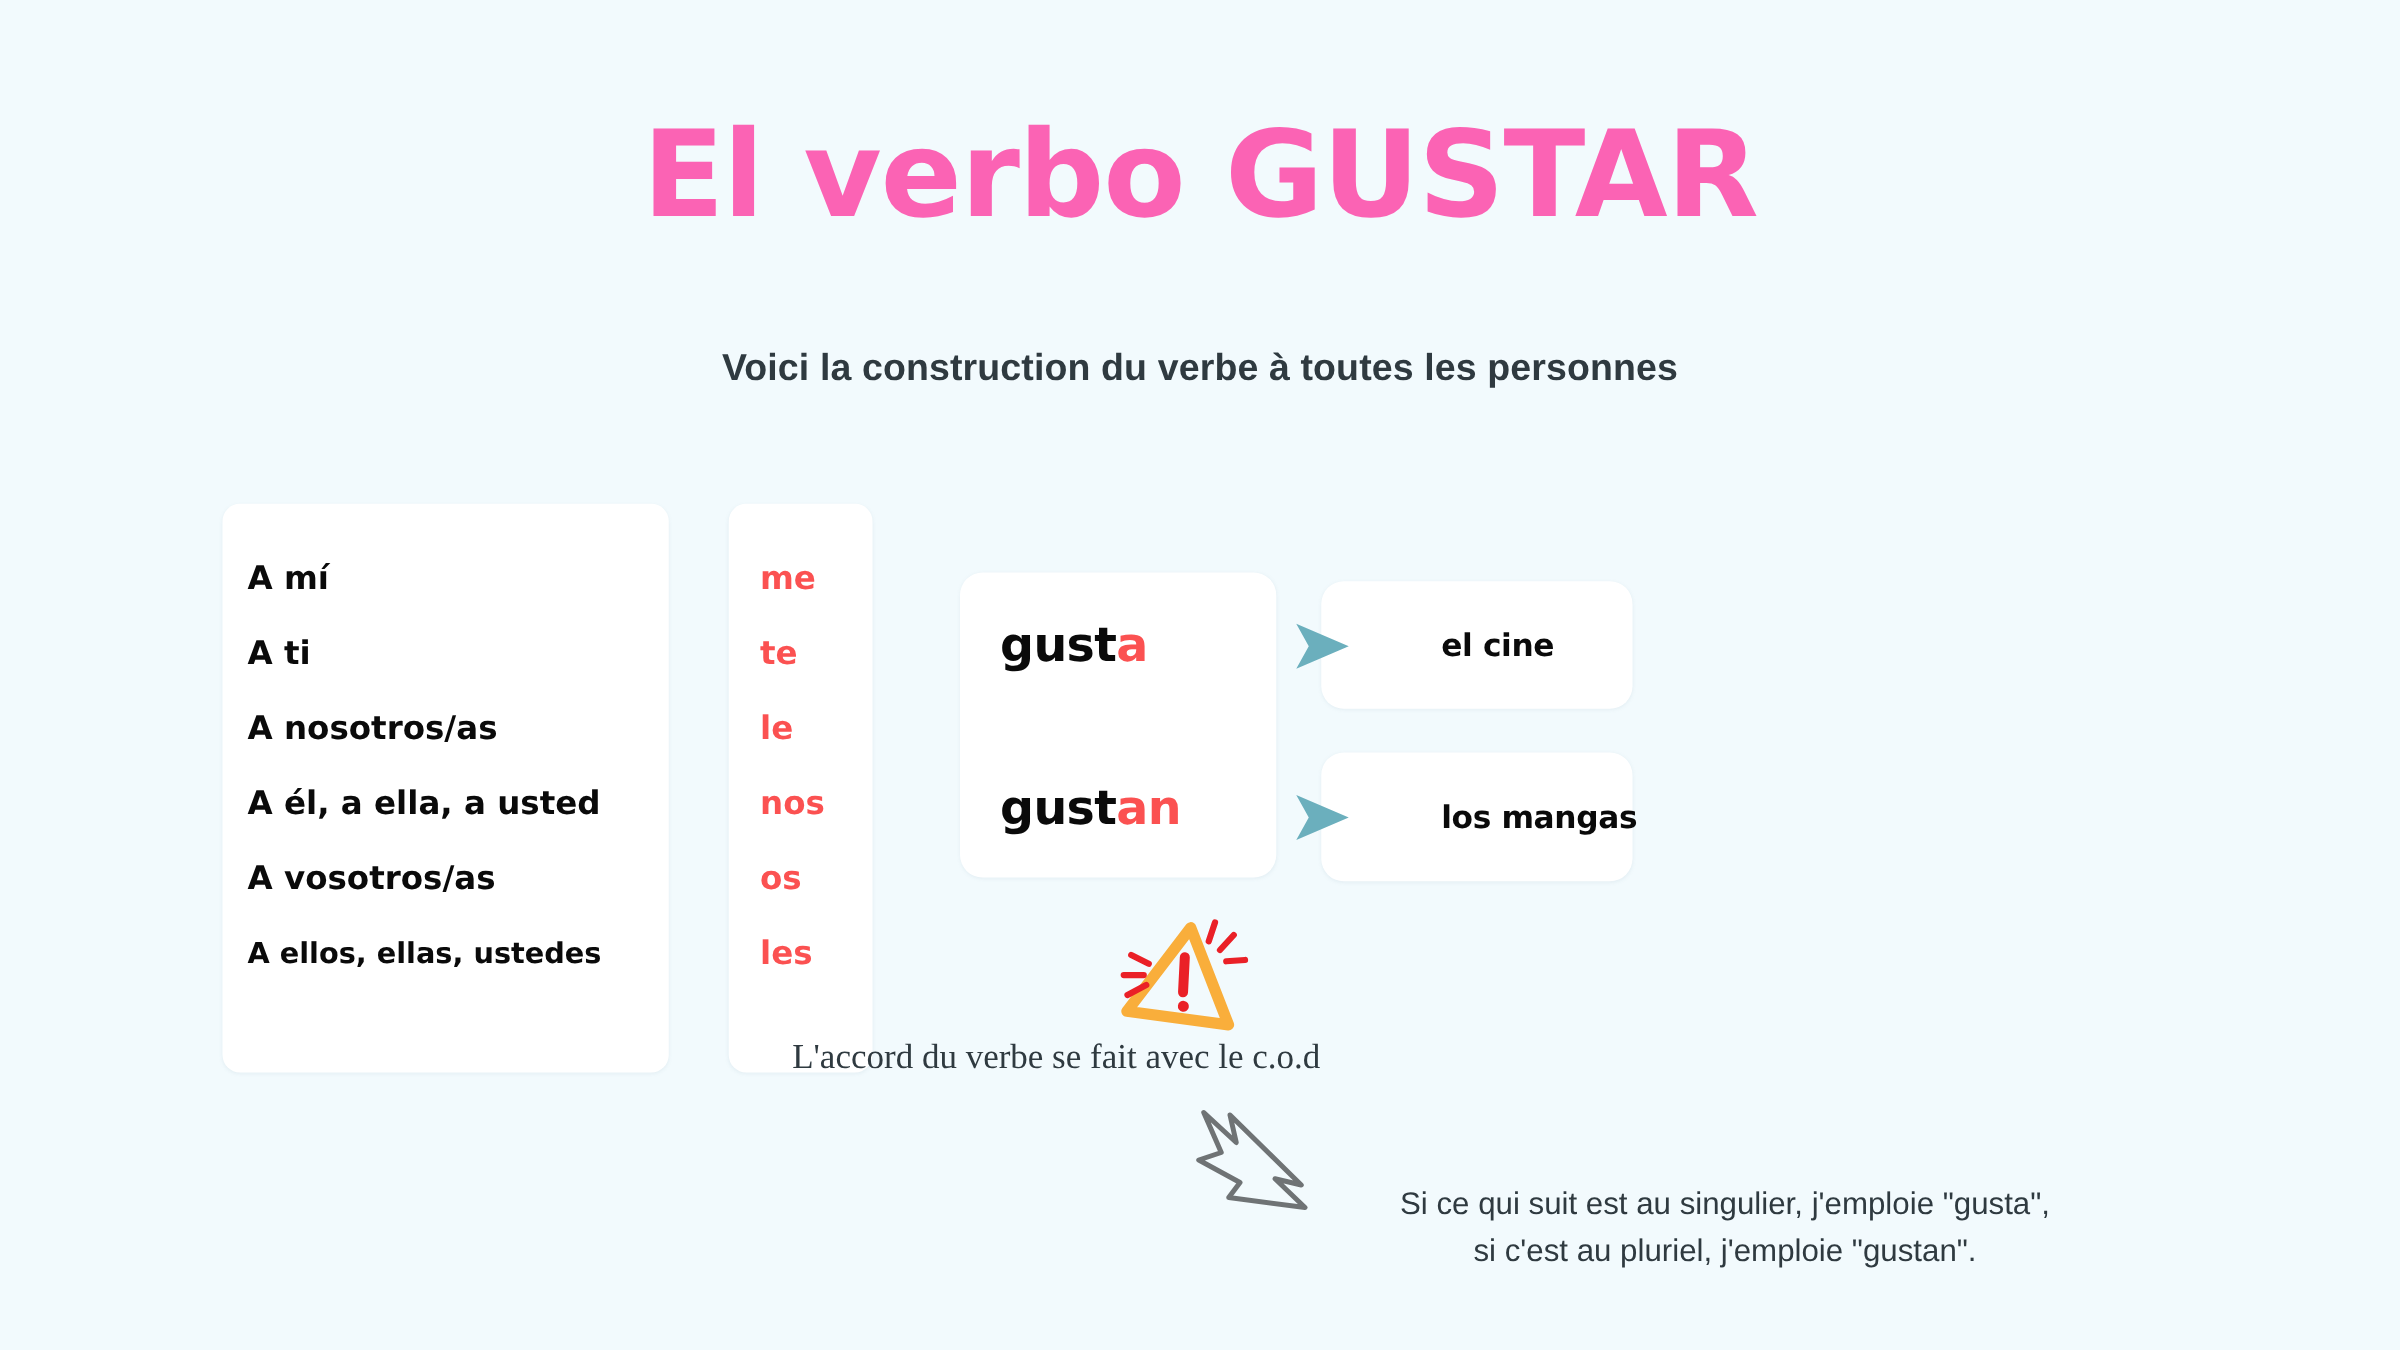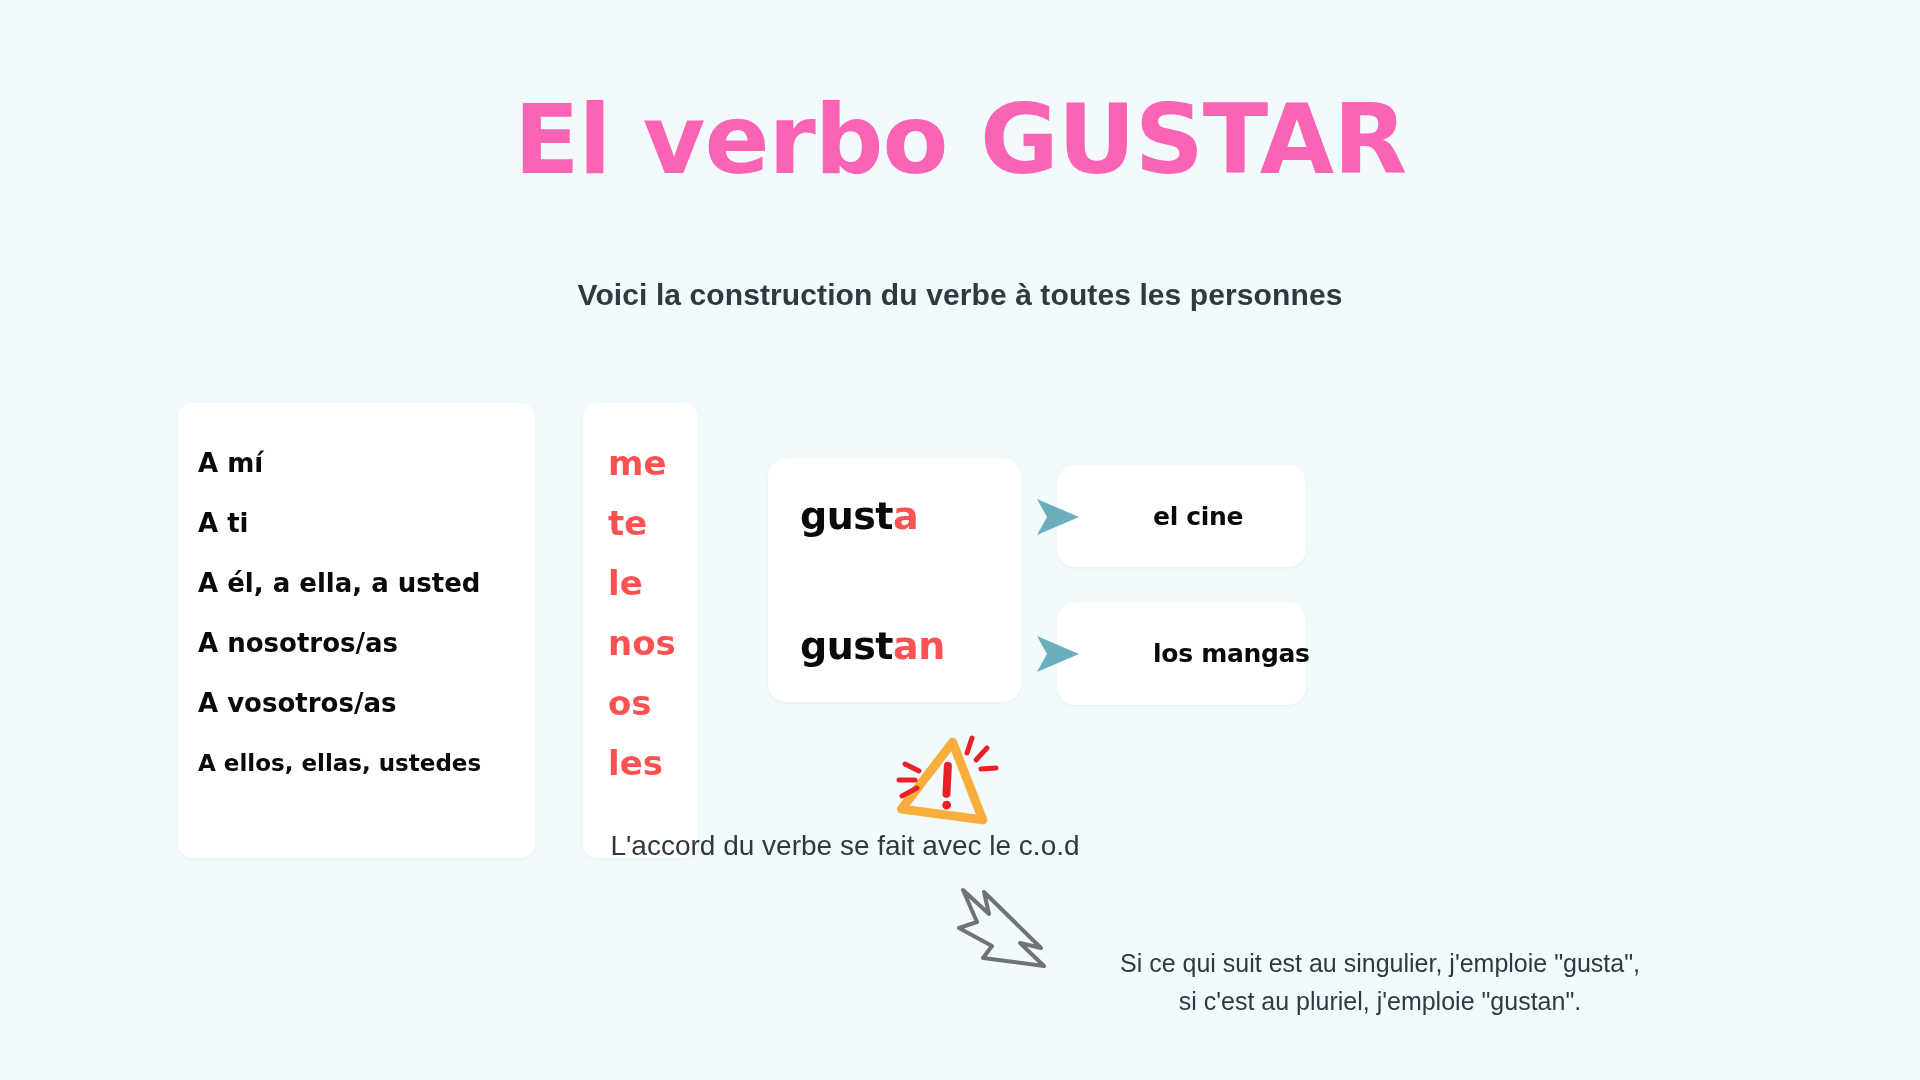--- a/index.html
+++ b/index.html
@@ -108,21 +108,21 @@
   
   .pronouns-list {
     position: absolute;
     left: 25px;
     top: 30px;
   }
   .pronoun-row {
     font-family: "DejaVu Sans", sans-serif;
     font-weight: bold;
     color: #fb5151;
-    font-size: 34px;
+    font-size: 26px;
     height: 60px;
     line-height: 60px;
   }
 
   
   .verb-form {
     position: absolute;
     left: 32px;
     font-family: "DejaVu Sans", sans-serif;
     font-weight: bold;
@@ -163,21 +163,21 @@
     height: 112px;
   }
 
   
   .accord-line {
     position: absolute;
     left: 0;
     top: 830px;
     width: 1920px;
     text-align: center;
-    font-family: Liberation Sans, sans-serif;
+    font-family: Liberation Serif, serif;
     font-size: 28px;
     color: #2f3a40;
   }
   .accord-inner {
     display: inline-block;
     transform: translateX(-115px);
   }
 
   
   .gray-arrow {
@@ -208,22 +208,22 @@
 <div class="slide">
 
   <div class="title">El verbo GUSTAR</div>
 
   <div class="subtitle">Voici la construction du verbe à toutes les personnes</div>
 
   <div class="card card-persons">
     <div class="persons-list">
       <div class="person-row">A mí</div>
       <div class="person-row">A ti</div>
+      <div class="person-row">A nosotros/as</div>
       <div class="person-row">A él, a ella, a usted</div>
-      <div class="person-row">A nosotros/as</div>
       <div class="person-row">A vosotros/as</div>
       <div class="person-row small">A ellos, ellas, ustedes</div>
     </div>
   </div>
 
   <div class="card card-pronouns">
     <div class="pronouns-list">
       <div class="pronoun-row">me</div>
       <div class="pronoun-row">te</div>
       <div class="pronoun-row">le</div>

